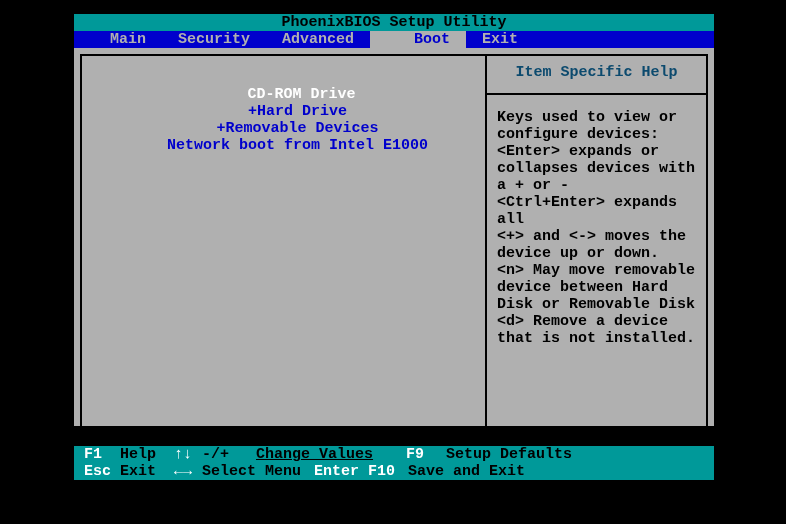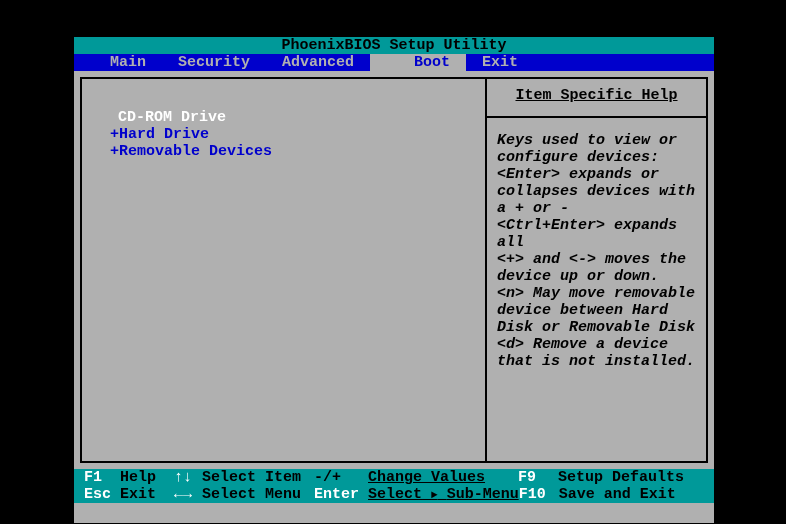--- a/index.html
+++ b/index.html
@@ -8,23 +8,23 @@
     width: 786px;
     height: 524px;
     font-family: 'Courier New', monospace;
     font-weight: bold;
     font-size: 15px;
     overflow: hidden;
   }
   .bios-window {
     position: absolute;
     left: 74px;
-    top: 37px;
+    top: 14px;
     width: 640px;
-    height: 486px;
+    height: 412px;
     background: #b0b0b0;
   }
   .title-bar {
     background: #009999;
     color: #000;
     text-align: center;
     height: 17px;
     line-height: 17px;
   }
   .menu-bar {
@@ -59,35 +59,34 @@
   }
   .right-panel {
     width: 222px;
     border: 2px solid #000;
     border-left: 1px solid #000;
     display: flex;
     flex-direction: column;
   }
   .help-title {
     text-align: center;
-    color: #000000;
+    color: #0c4a6e;
     padding: 8px 0 12px 0;
     border-bottom: 2px solid #000;
-    text-decoration: underline;
   }
   .help-body {
     padding: 14px 10px;
     color: #000;
     line-height: 17px;
     font-size: 15px;
-    font-style: italic;
   }
   .boot-item {
     line-height: 17px;
     padding-left: 8px;
+    text-align: center;
   }
   .boot-item.selected {
     color: #fff;
     padding-left: 16px;
   }
   .footer {
     background: #009999;
     color: #000;
     height: 34px;
     padding: 0 10px;
@@ -131,48 +130,45 @@
     <div class="left-panel">
       <div class="boot-item selected">
         <span>CD-ROM Drive</span>
       </div>
       <div class="boot-item">
         <span>+</span><span>Hard Drive</span>
       </div>
       <div class="boot-item">
         <span>+</span><span>Removable Devices</span>
       </div>
+      <div class="boot-item">
+        <span>Network boot from Intel E1000</span>
+      </div>
     </div>
 
     <div class="right-panel">
       <div class="help-title">Item Specific Help</div>
       <div class="help-body">Keys used to view or configure devices:<br>&lt;Enter&gt; expands or collapses devices with a + or -<br>&lt;Ctrl+Enter&gt; expands all<br>&lt;+&gt; and &lt;-&gt; moves the device up or down.<br>&lt;n&gt; May move removable device between Hard Disk or Removable Disk<br>&lt;d&gt; Remove a device that is not installed.</div>
     </div>
   </div>
 
   <div class="footer">
     <div class="footer-row">
       <span class="fkey">F1</span>
       <span class="flabel">Help</span>
       <span class="farrow">↑↓</span>
-      <span class="faction">Select Item</span>
       <span class="fkey2">-/+</span>
       <span class="faction2">Change Values</span>
       <span class="fkey3">F9</span>
       <span>Setup Defaults</span>
     </div>
     <div class="footer-row">
       <span class="fkey">Esc</span>
       <span class="flabel">Exit</span>
       <span class="farrow">←→</span>
       <span class="faction">Select Menu</span>
       <span class="fkey2" style="color:#fff">Enter</span>
-      <span class="faction2">
-        <span>Select</span>
-        <span class="triangle">►</span>
-        <span>Sub-Menu</span>
-      </span>
       <span class="fkey3">F10</span>
       <span>Save and Exit</span>
     </div>
   </div>
 
 </div>
 
 </body></html>

